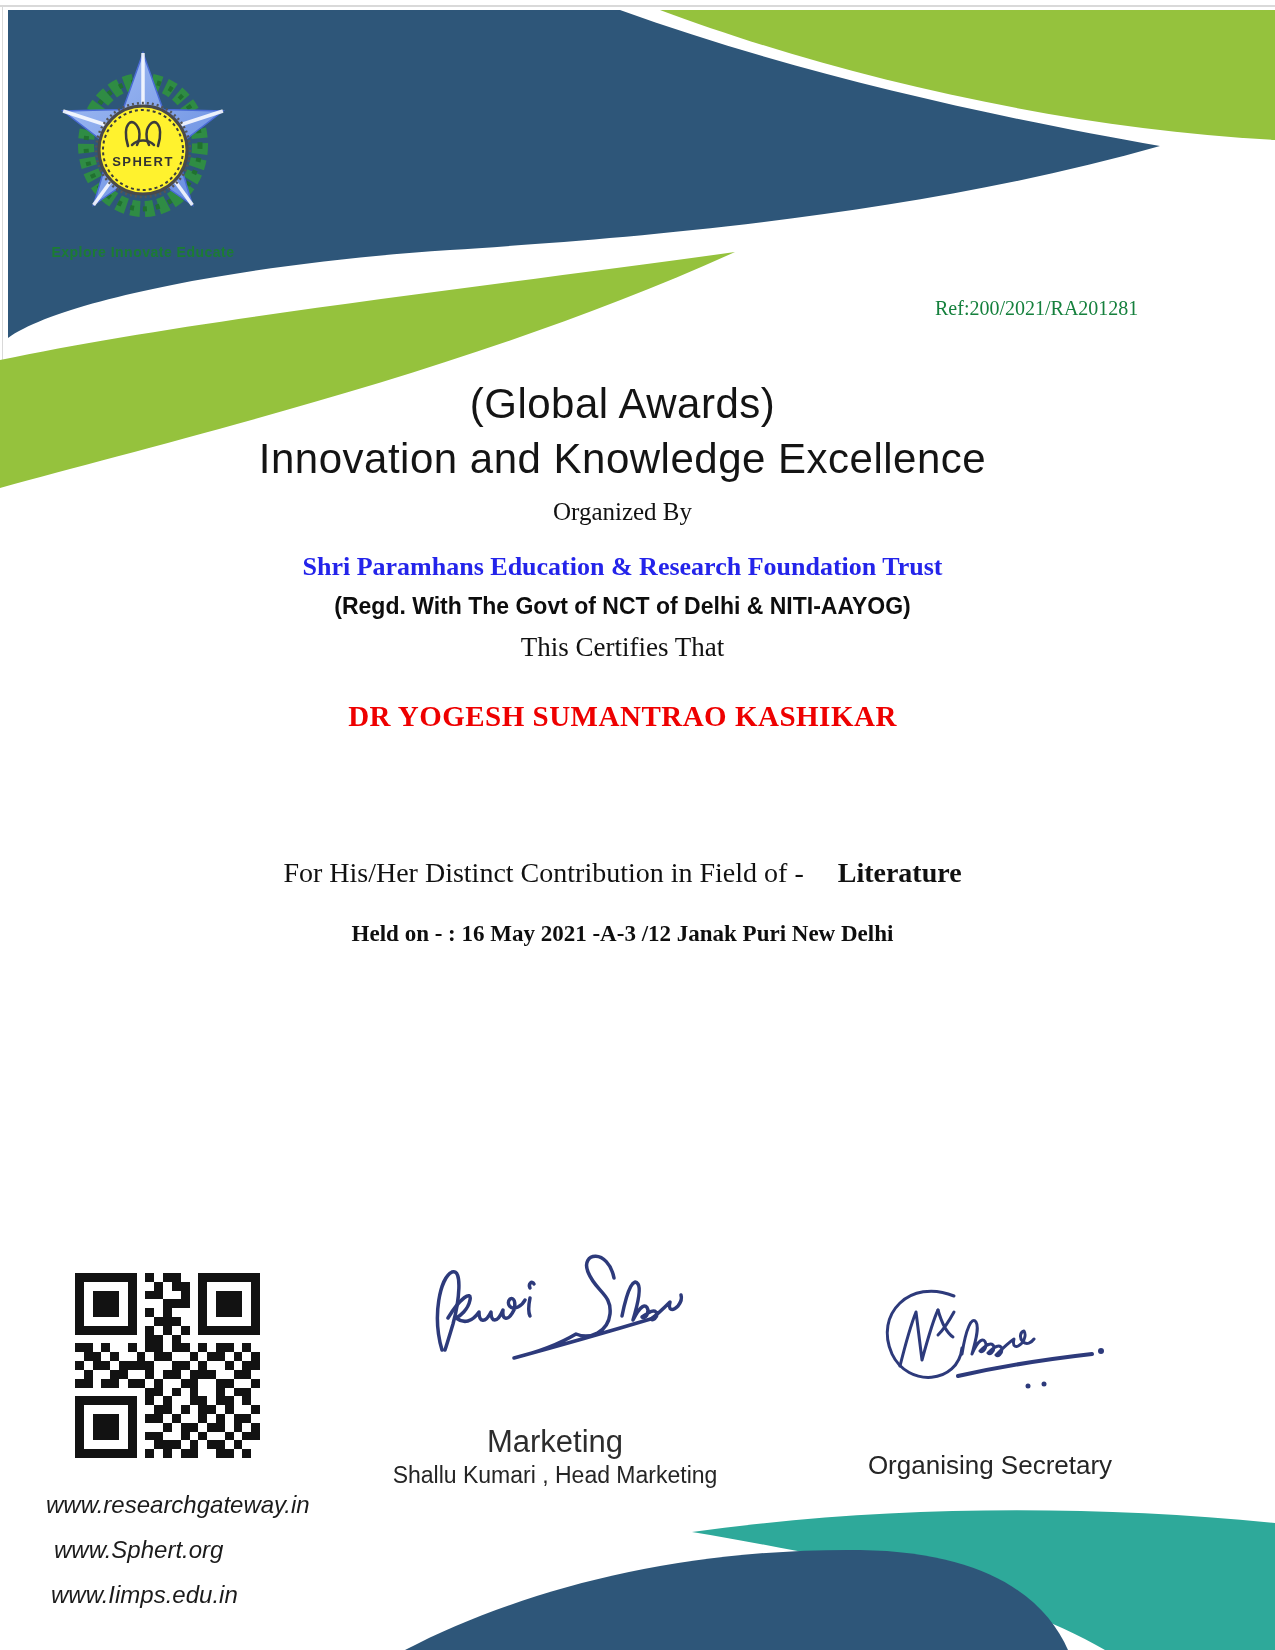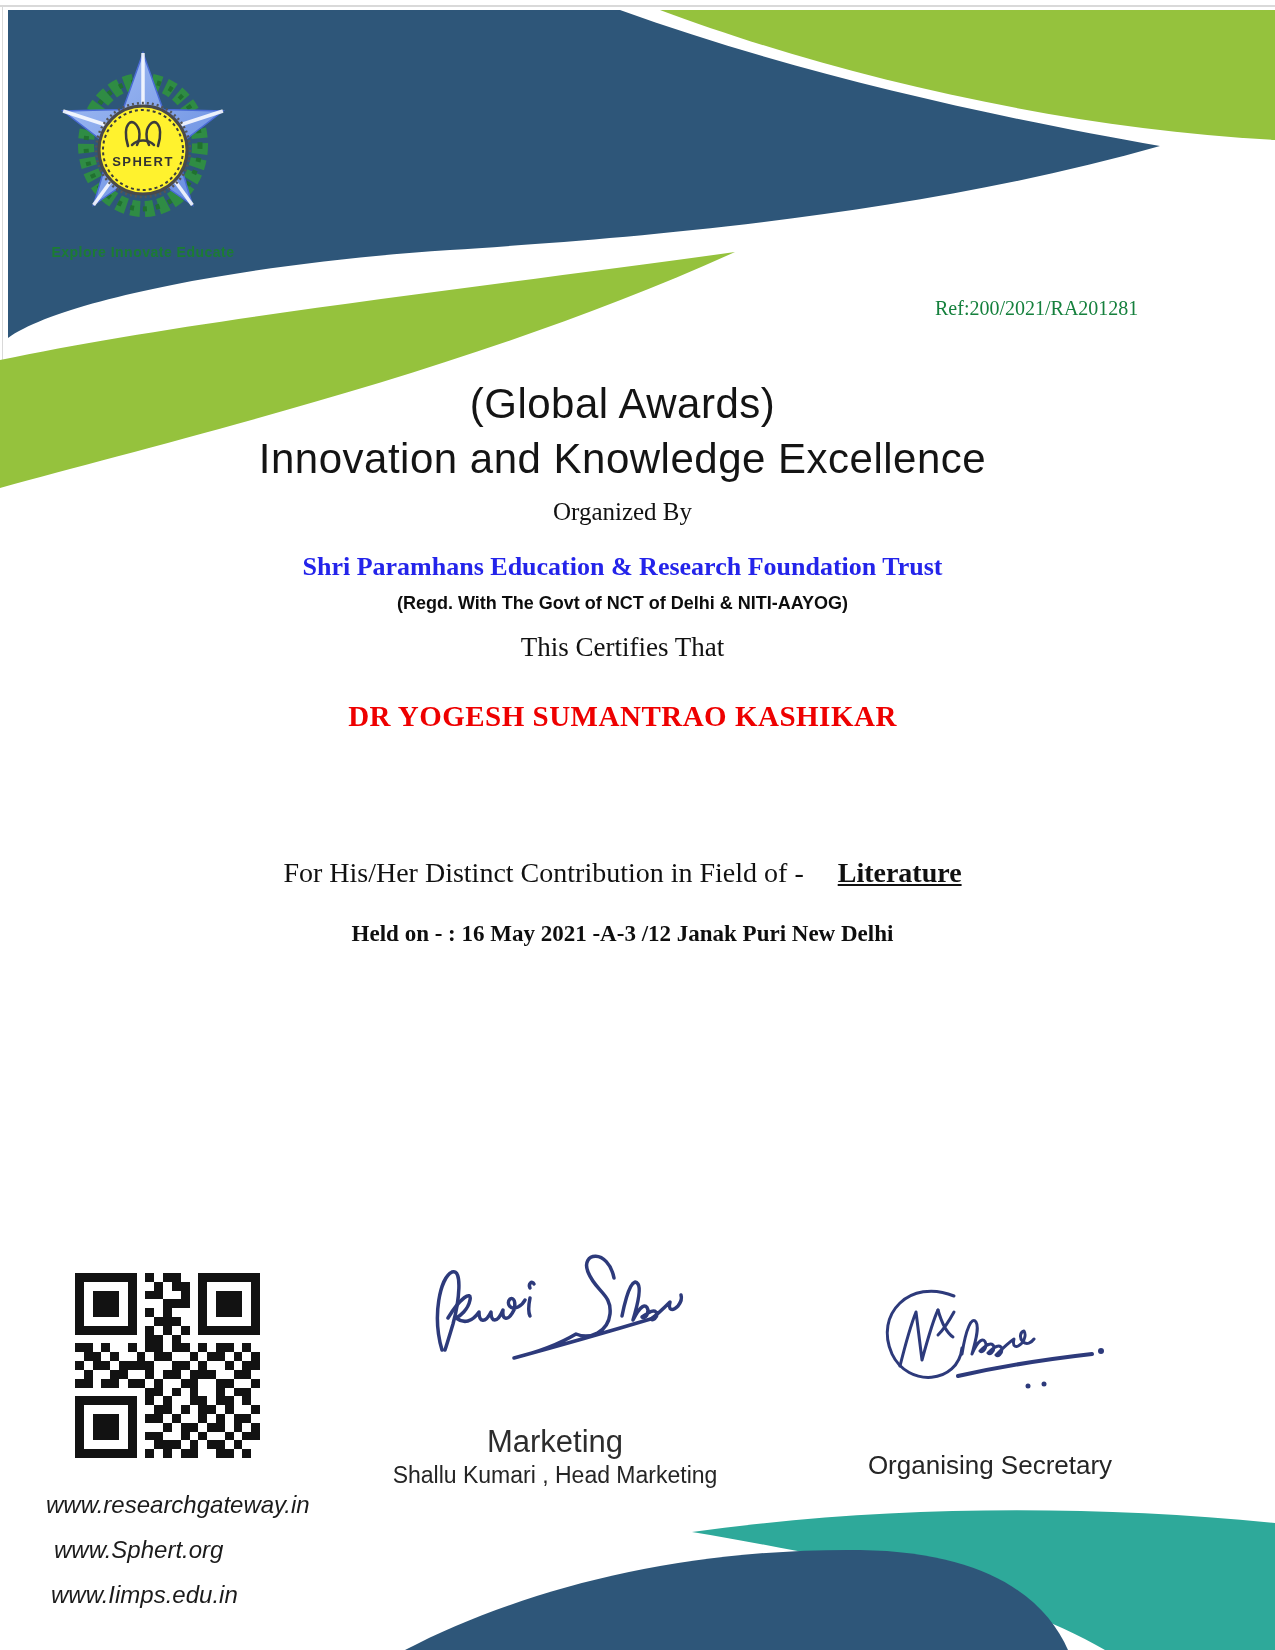--- a/index.html
+++ b/index.html
@@ -21,27 +21,27 @@
   .ref{position:absolute;left:935px;top:285px;font-family:"Liberation Serif",serif;
        font-size:20px;color:#15803d;margin-top:12px;}
 
   .cline{position:absolute;left:0;right:30px;text-align:center;}
   .serif{font-family:"Liberation Serif",serif;}
   .bold{font-weight:bold;}
   .title{top:376px;font-size:42px;line-height:55px;letter-spacing:.5px;color:#141414;}
   .organized-by{top:498px;font-size:25px;color:#111;}
   .org-name{top:552px;font-size:26px;font-weight:bold;color:var(--c-orgblue,#2424EA);
             font-family:"Liberation Serif",serif;}
-  .regd{top:593px;font-size:18px;font-weight:bold;color:#0d0d0d;}
+  .regd{top:593px;font-size:23px;font-weight:bold;color:#0d0d0d;}
   .certifies{top:632px;font-size:27px;color:#111;}
   .awardee{top:700px;font-size:29px;font-weight:bold;letter-spacing:.5px;
            color:var(--c-red,#EE0000);font-family:"Liberation Serif",serif;}
   .awarded{top:780px;font-size:28px;color:#111;}
   .field{top:857px;font-size:28px;color:#111;}
-  .field-name{margin-left:34px;text-decoration:underline;}
+  .field-name{margin-left:34px;}
   .held{top:921px;font-size:23px;font-weight:bold;color:#0e0e0e;}
 
   .qr{position:absolute;left:75px;top:1273px;width:185px;height:185px;}
   .qr svg{width:185px;height:185px;}
 
   svg.sig{position:absolute;fill:none;stroke:var(--c-ink,#2D3A7B);
           stroke-linecap:round;stroke-linejoin:round;}
   .sig1{left:418px;top:1232px;width:330px;height:160px;stroke-width:3.5;}
   .sig2{left:858px;top:1262px;width:280px;height:140px;stroke-width:3;}
   .sig .ink-fill{fill:var(--c-ink,#2D3A7B);stroke:none;}

